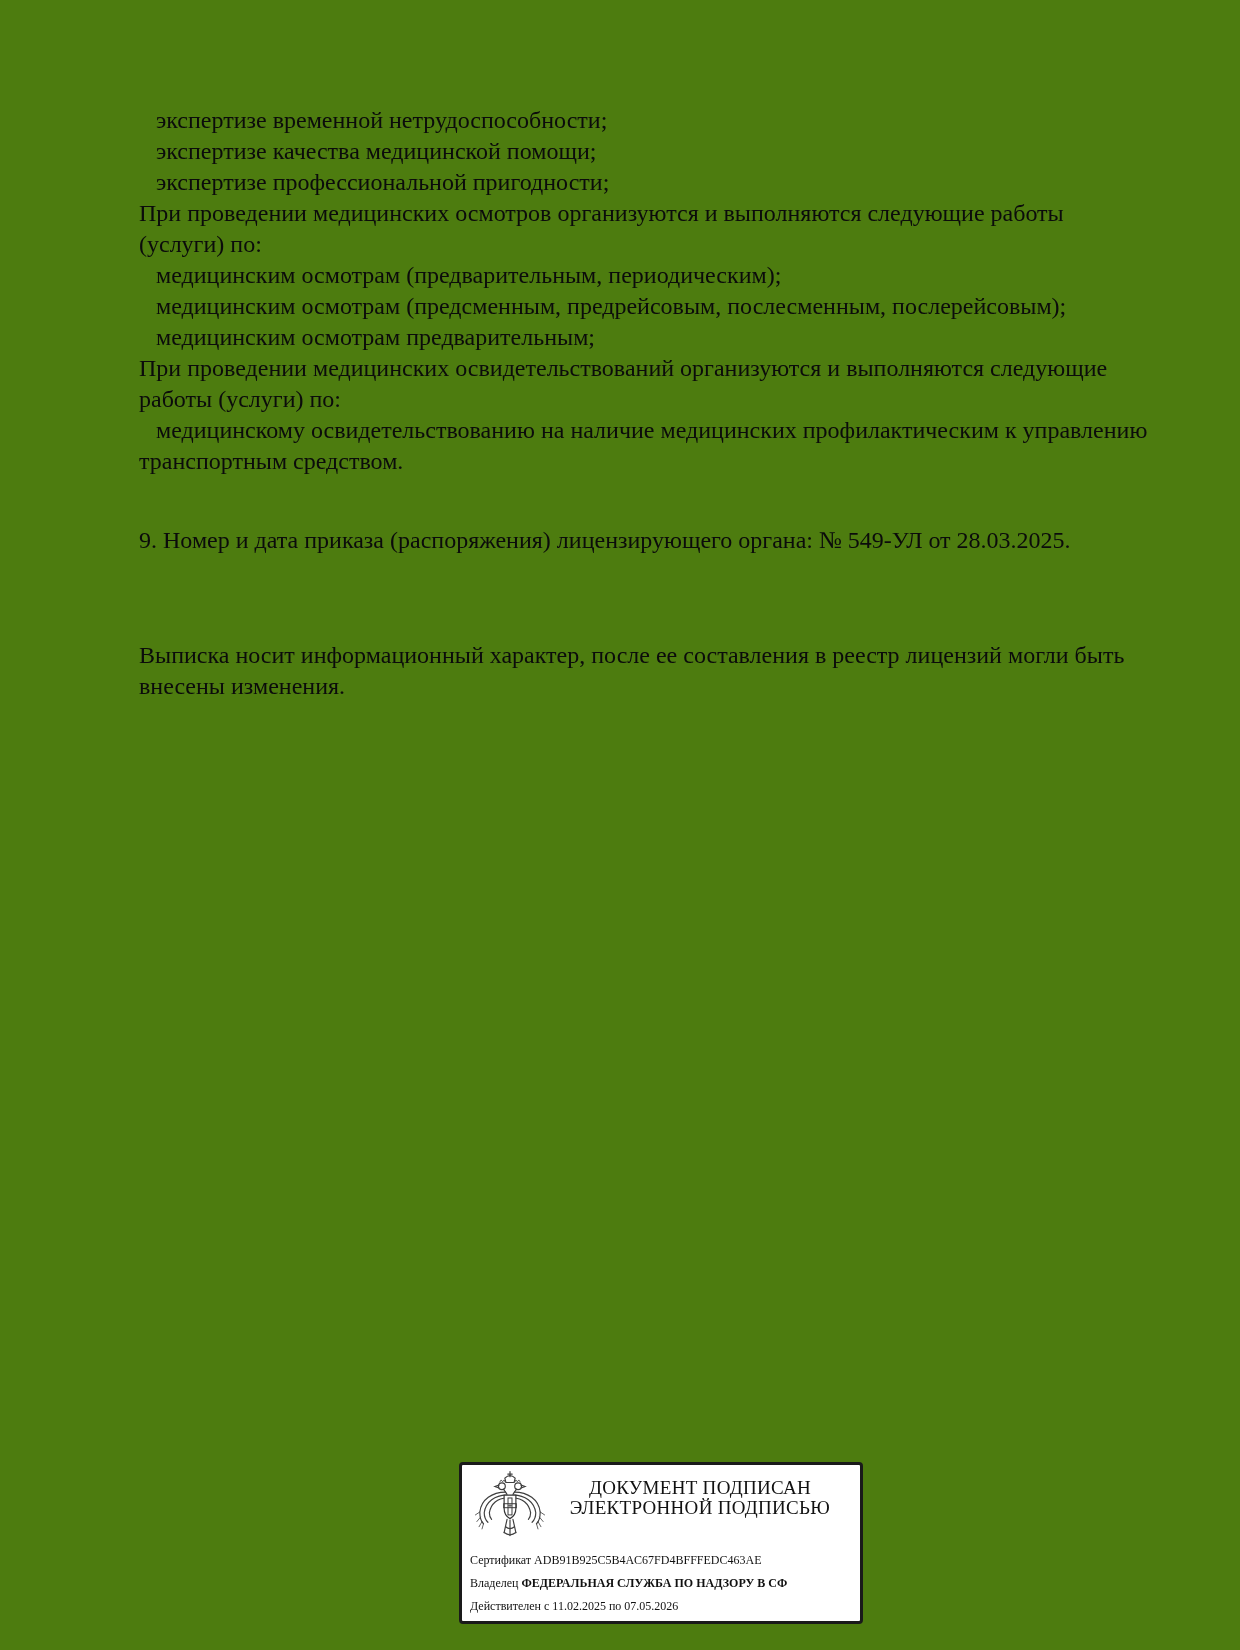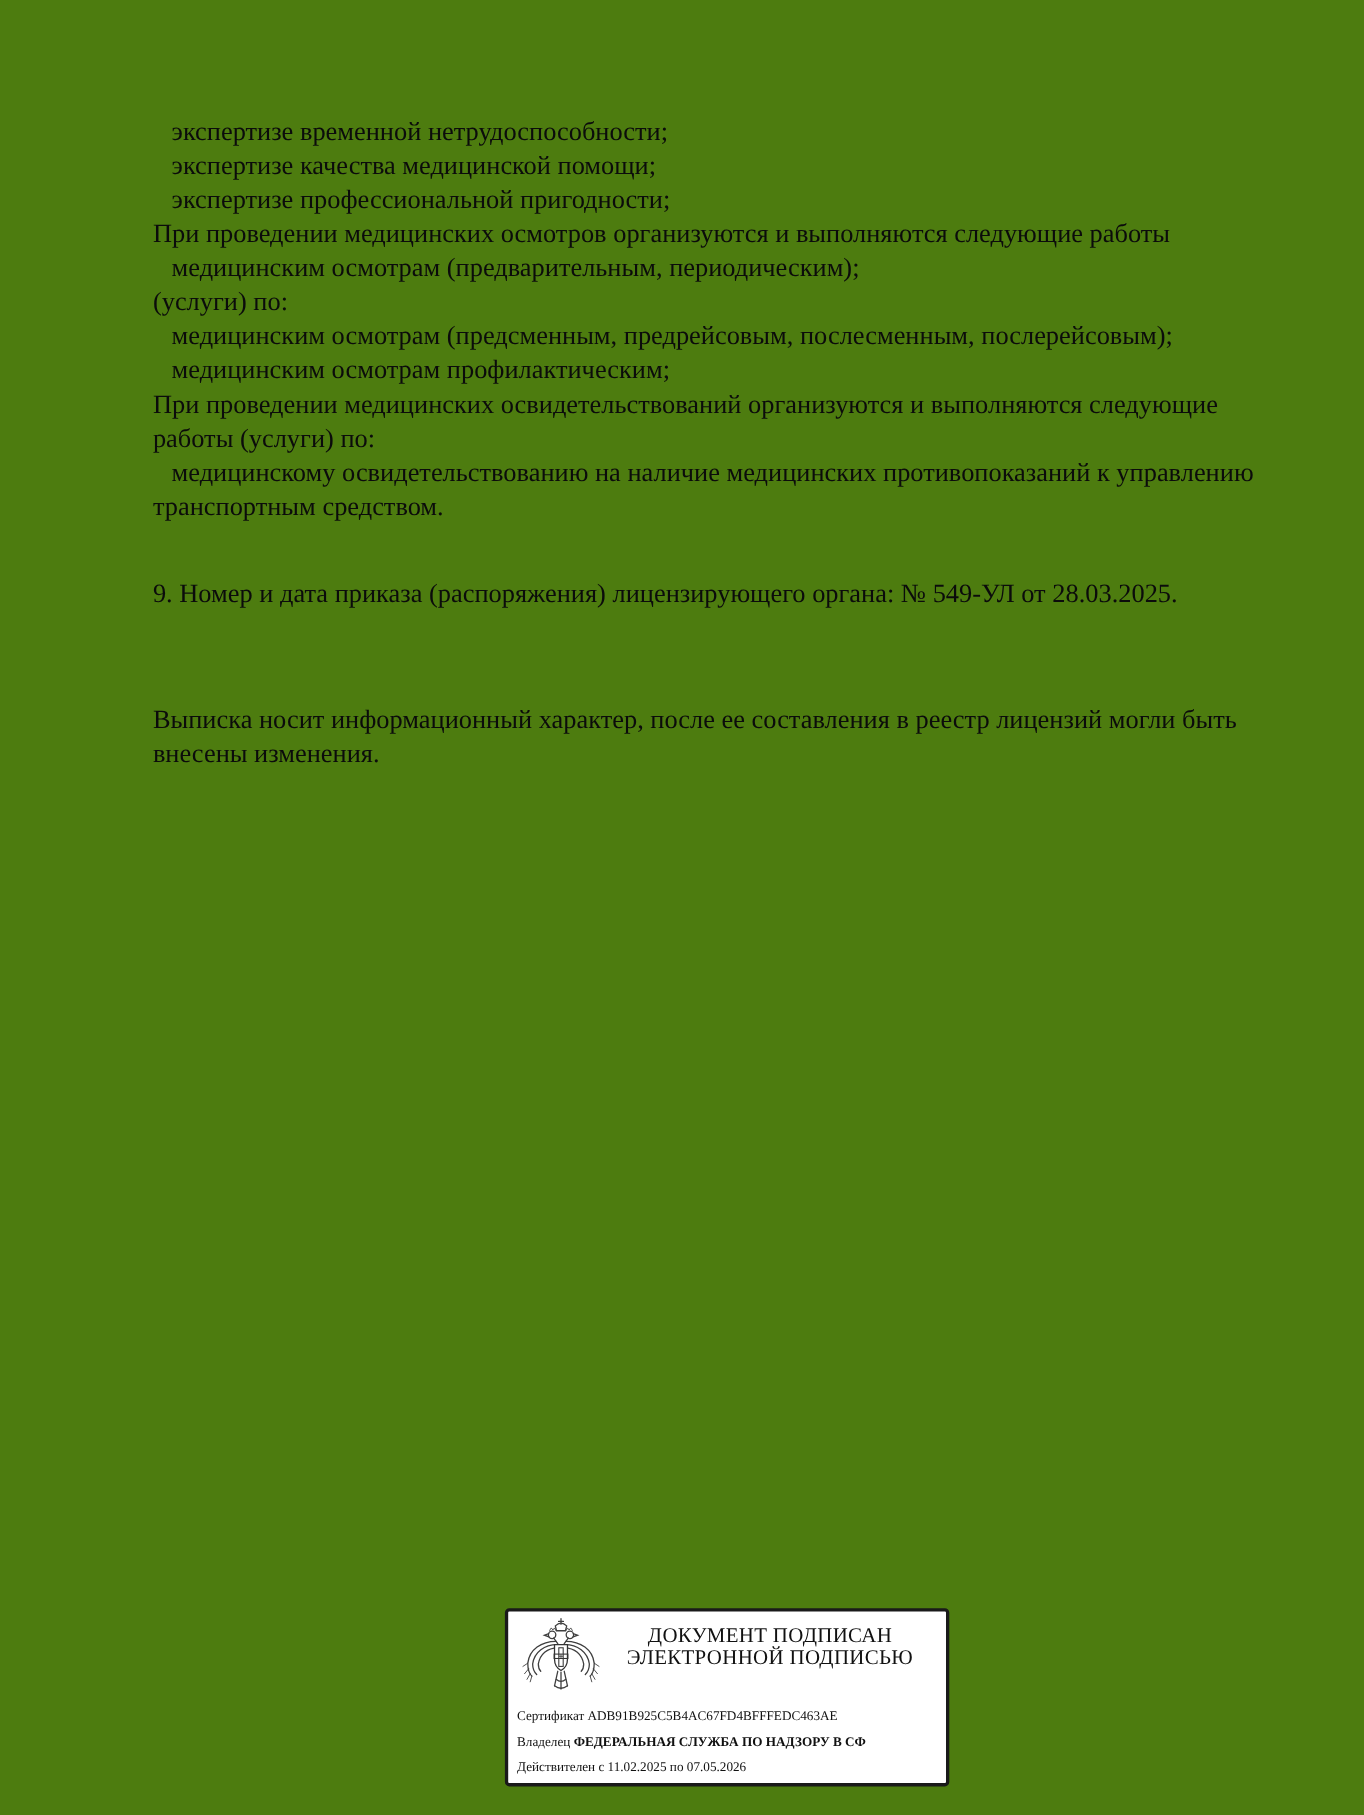--- a/index.html
+++ b/index.html
@@ -66,27 +66,27 @@
 </head>
 <body>
 
 <div class="page">
 
   <div class="textblock block1">
     <div class="line indent">экспертизе временной нетрудоспособности;</div>
     <div class="line indent">экспертизе качества медицинской помощи;</div>
     <div class="line indent">экспертизе профессиональной пригодности;</div>
     <div class="line">При проведении медицинских осмотров организуются и выполняются следующие работы</div>
+    <div class="line">(услуги) по:</div>
     <div class="line indent">медицинским осмотрам (предварительным, периодическим);</div>
-    <div class="line">(услуги) по:</div>
     <div class="line indent">медицинским осмотрам (предсменным, предрейсовым, послесменным, послерейсовым);</div>
-    <div class="line indent">медицинским осмотрам профилактическим;</div>
+    <div class="line indent">медицинским осмотрам предварительным;</div>
     <div class="line">При проведении медицинских освидетельствований организуются и выполняются следующие</div>
     <div class="line">работы (услуги) по:</div>
-    <div class="line indent">медицинскому освидетельствованию на наличие медицинских противопоказаний к управлению</div>
+    <div class="line indent">медицинскому освидетельствованию на наличие медицинских профилактическим к управлению</div>
     <div class="line">транспортным средством.</div>
   </div>
 
   <div class="textblock block2">
     <div class="line">9. Номер и дата приказа (распоряжения) лицензирующего органа: № 549-УЛ от 28.03.2025.</div>
   </div>
 
 
   <div class="textblock block4">
     <div class="line">Выписка носит информационный характер, после ее составления в реестр лицензий могли быть</div>

